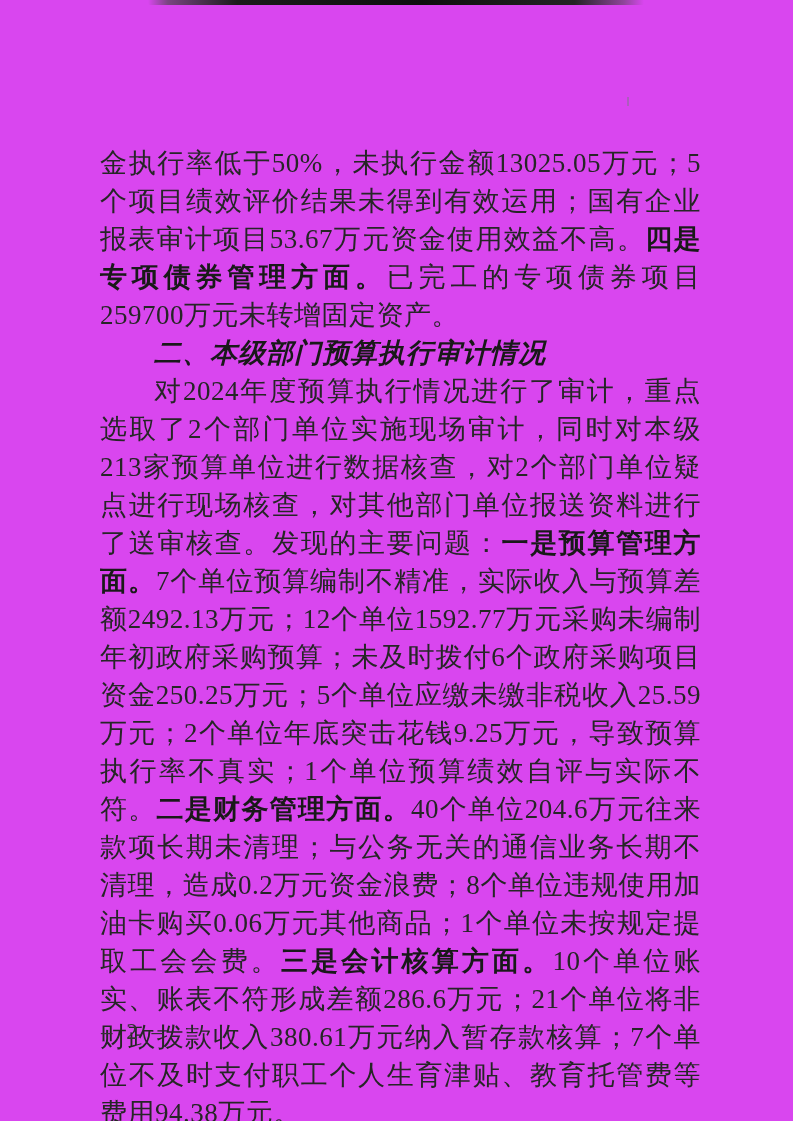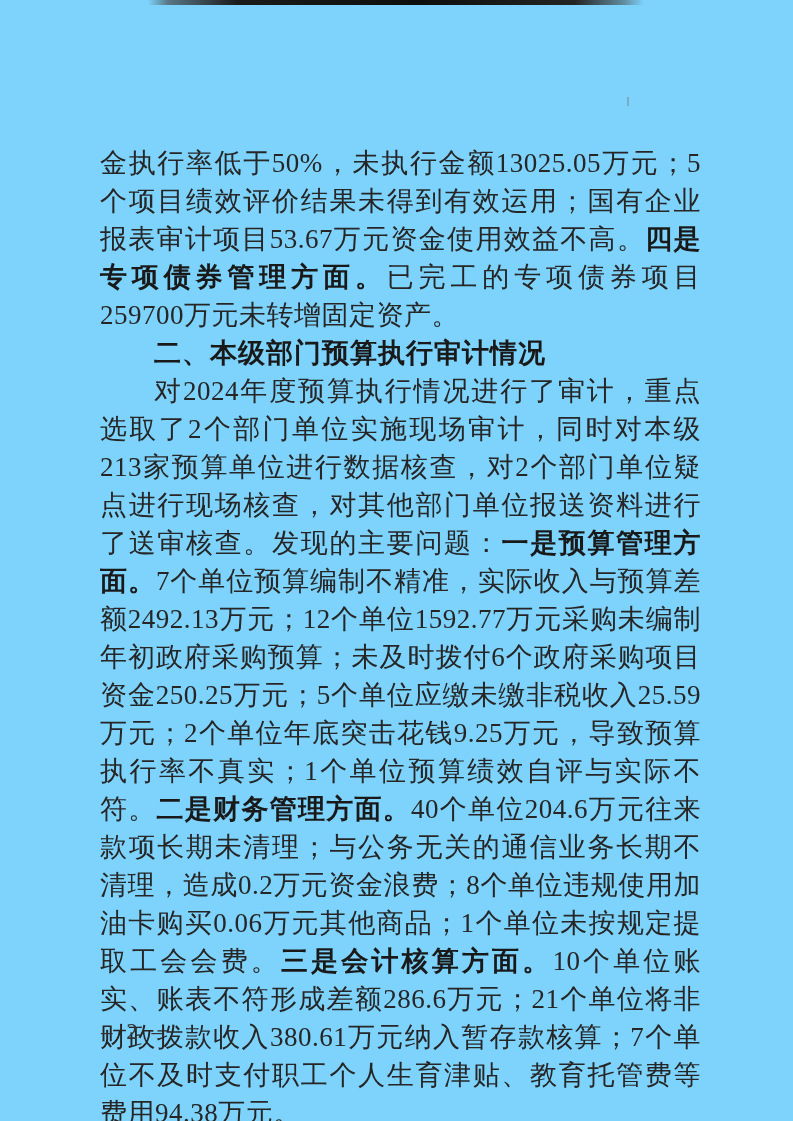--- a/index.html
+++ b/index.html
@@ -4,21 +4,21 @@
 <style>
   html, body {
     margin: 0;
     padding: 0;
     background: #e9e9e9;
   }
   .page {
     position: relative;
     width: 793px;
     height: 1121px;
-    background: #7dd3fc;
+    background: #d946ef;
     overflow: hidden;
     font-family: "Liberation Serif", "DejaVu Serif", serif;
     color: #262626;
   }
   
   .scan-line {
     position: absolute;
     top: 0;
     left: 148px;
     width: 496px;
@@ -60,20 +60,21 @@
   }
   .seg.bold {
     font-weight: 700;
     color: #191919;
   }
   .para.heading {
     font-family: "Liberation Sans", "DejaVu Sans", sans-serif;
     font-weight: 700;
     color: #161616;
     letter-spacing: 1px;
+    font-style: italic;
   }
   .page-number {
     position: absolute;
     left: 101px;
     top: 1019px;
     font-size: 23px;
     letter-spacing: 4px;
     color: #333;
     font-family: "Liberation Serif", "DejaVu Serif", serif;
   }

